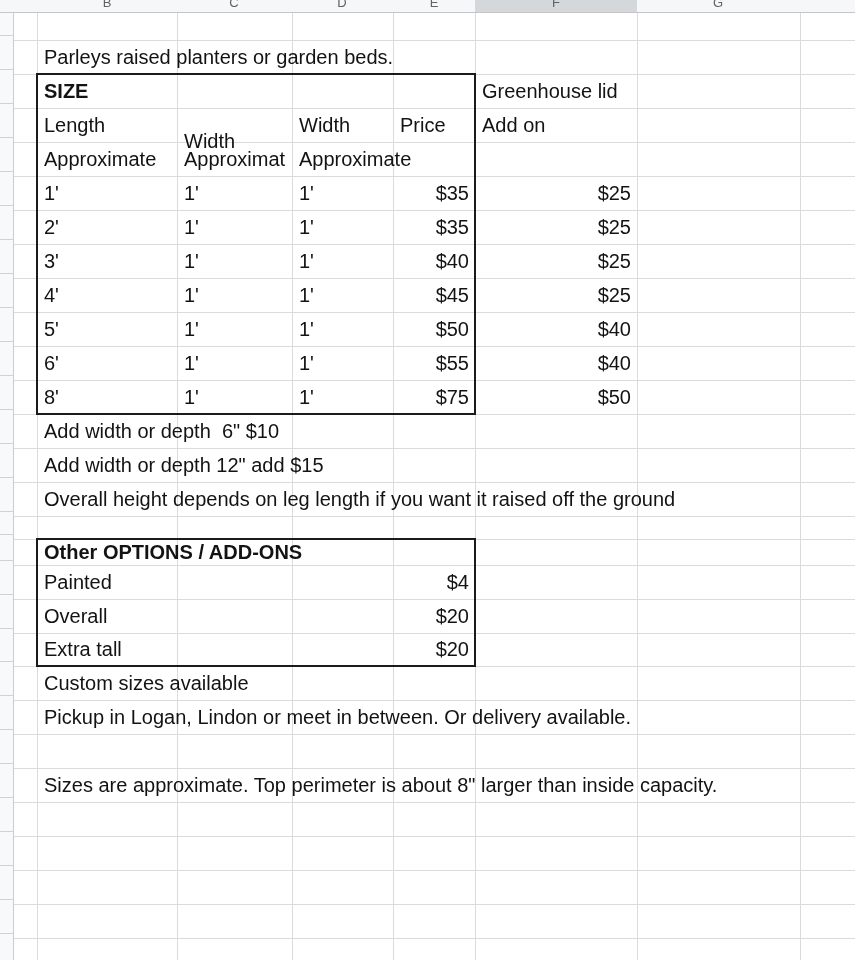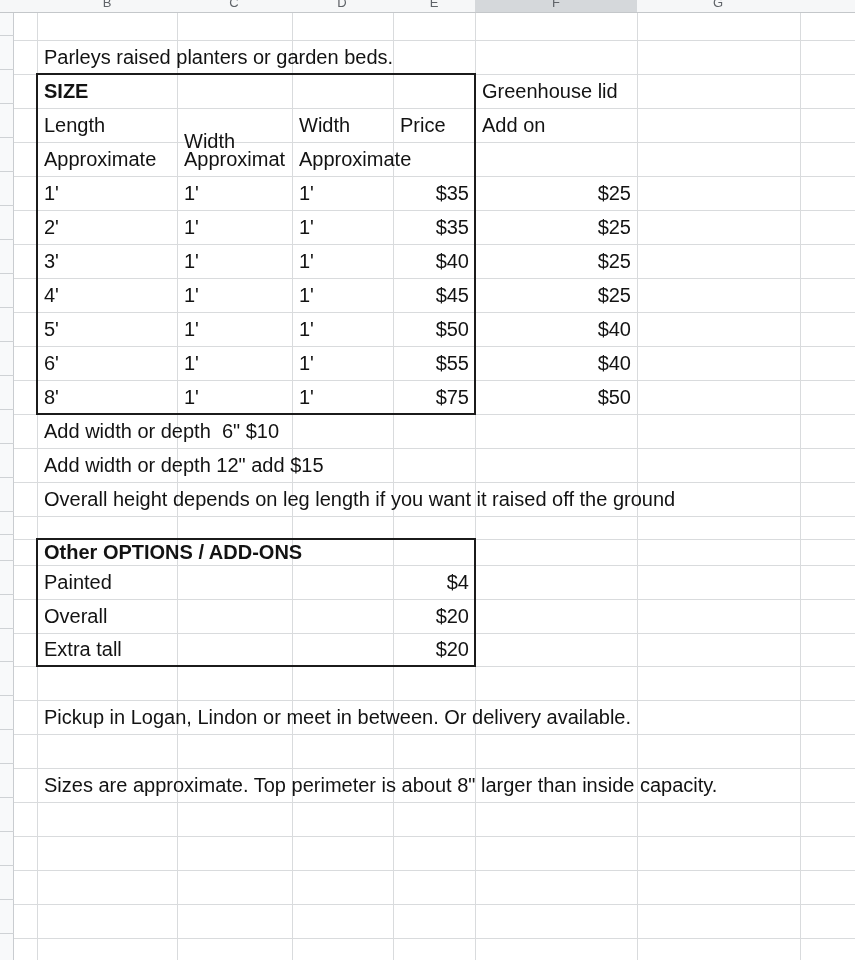--- a/index.html
+++ b/index.html
@@ -179,16 +179,17 @@
   <div class="cell lB" style="top:482px">Overall height depends on leg length if you want it raised off the ground</div>
 
   <div class="cell lB bold" style="top:539px;height:26px">Other OPTIONS / ADD-ONS</div>
   <div class="cell lB" style="top:565px">Painted</div>
   <div class="cell rE" style="top:565px">$4</div>
   <div class="cell lB" style="top:599px">Overall</div>
   <div class="cell rE" style="top:599px">$20</div>
   <div class="cell lB" style="top:633px;height:33px">Extra tall</div>
   <div class="cell rE" style="top:633px;height:33px">$20</div>
 
+  <div class="cell lB" style="top:666px">Custom sizes available</div>
   <div class="cell lB" style="top:700px">Pickup in Logan, Lindon or meet in between. Or delivery available.</div>
   <div class="cell lB" style="top:768px">Sizes are approximate. Top perimeter is about 8" larger than inside capacity.</div>
 
 </div>
 
 </body></html>

